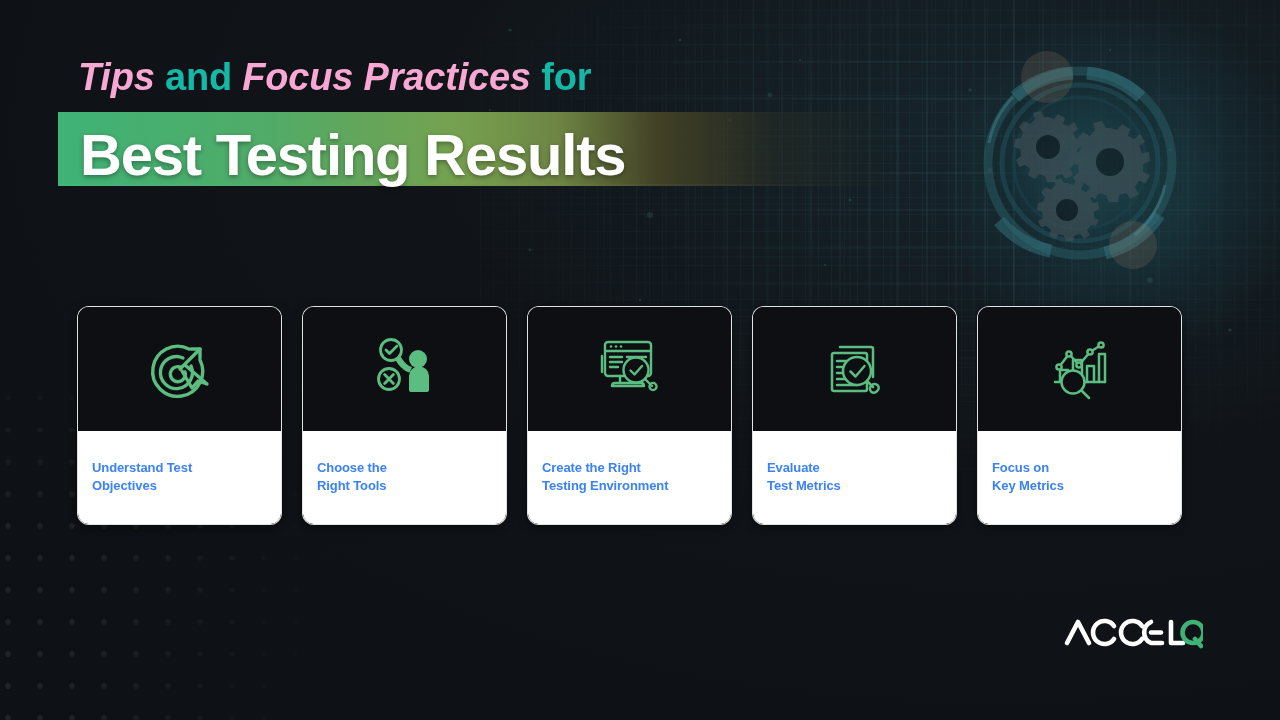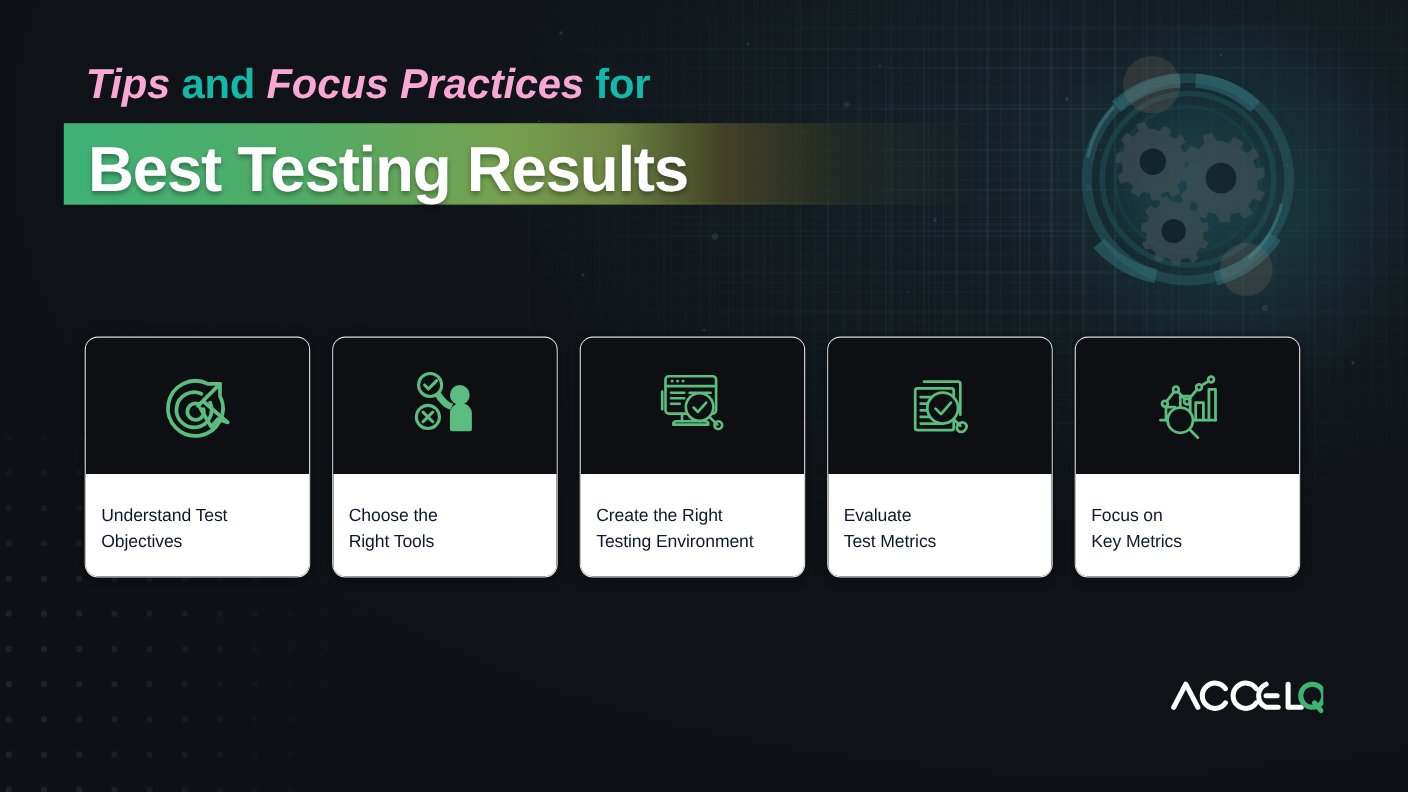--- a/index.html
+++ b/index.html
@@ -118,21 +118,21 @@
     background:#0d0f12;
     display:flex; align-items:center; justify-content:center;
   }
   .card-icon svg { display:block; }
   .card-body {
     flex:1; background:#ffffff;
     padding:28px 14px 0 14px;
     border-radius:0 0 10px 10px;
   }
   .card-title {
-    color:#0f172a; font-size:16px; font-weight:400;
+    color:#3b82f6; font-size:13px; font-weight:700;
     line-height:1.42; letter-spacing:-.1px; white-space:pre-line;
   }
 
   
   .logo {
     position:absolute; left:1063px; top:615px;
     display:flex; align-items:baseline;
   }
   .logo svg { display:block; }
 

